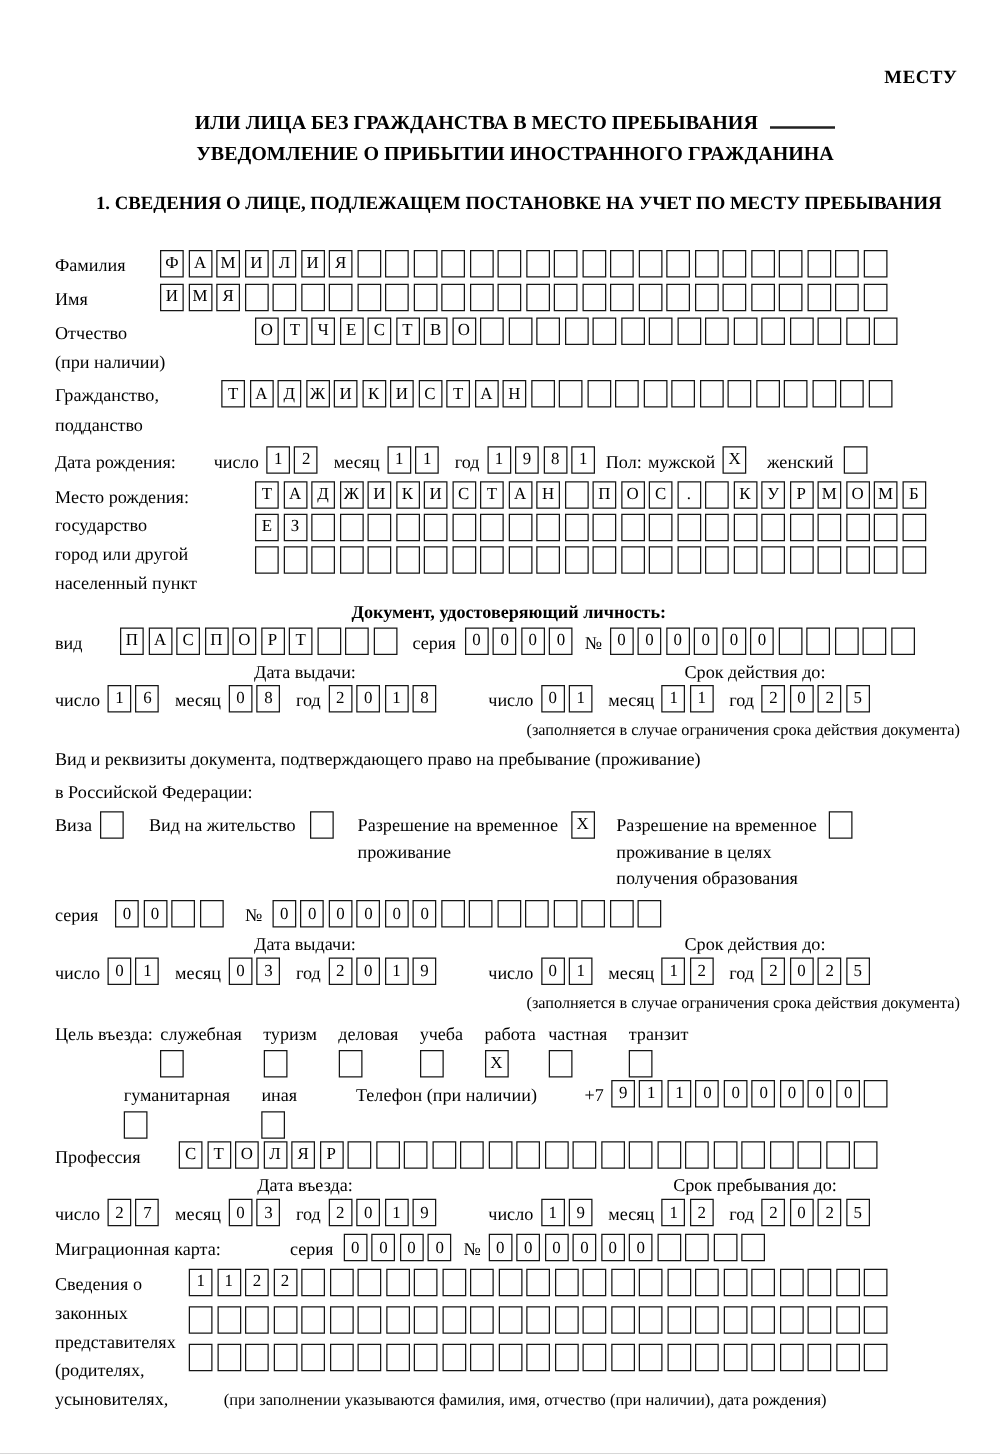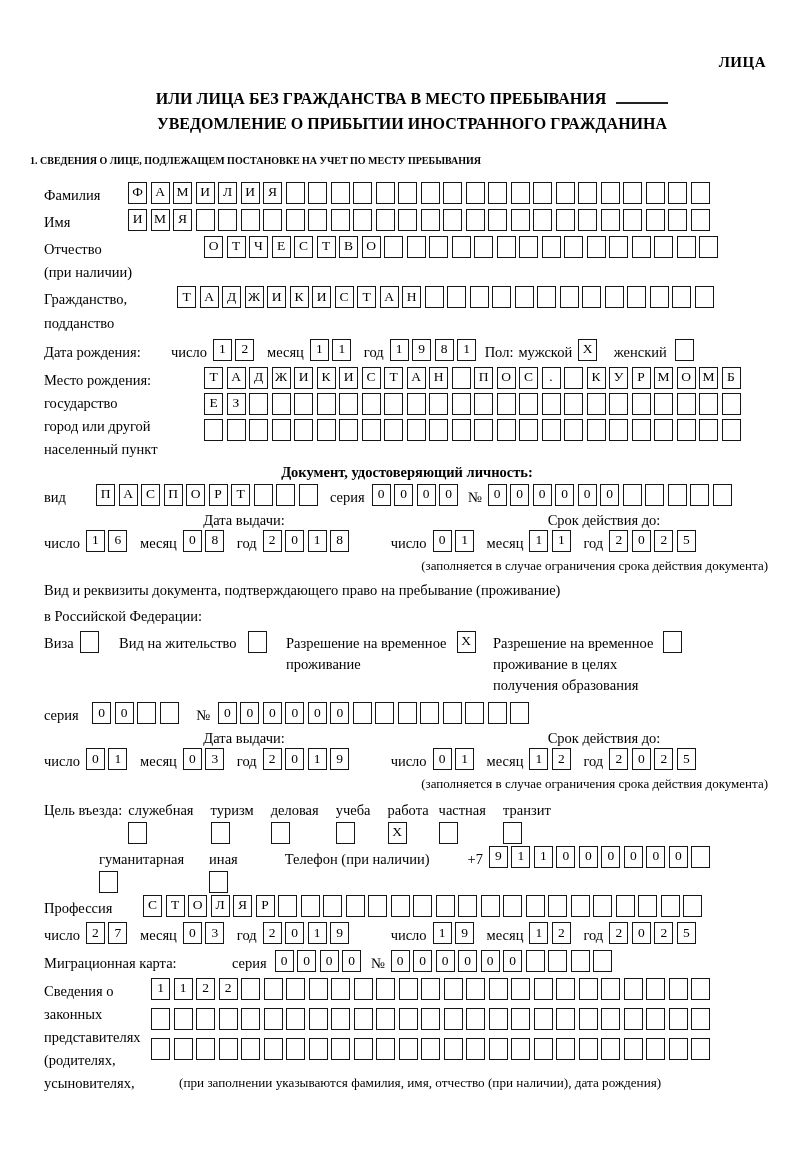--- a/index.html
+++ b/index.html
@@ -7,21 +7,21 @@
   .page {
     width:800px; height:1163px; margin:0 auto; background:#ffffff;
     font-family:"Liberation Serif","DejaVu Serif",serif; color:#000;
     padding:36px 0 10px 44px; position:relative; overflow:hidden;
   }
   .annex { margin-left:576px; font-size:13.5px; line-height:1.35; }
   .annex-sub { font-size:12.5px; line-height:1.32; margin-top:4px; }
   .forma { text-align:right; padding-right:34px; font-weight:bold; font-size:15px; margin-top:18px; letter-spacing:.5px; }
   .title { text-align:center; font-weight:bold; font-size:16px; margin-top:16px; line-height:1.55; margin-left:-20px; }
   .title-underline { display:inline-block; width:52px; border-bottom:2px solid #222; height:13px; margin-left:10px; }
-  .sec-heading { font-weight:bold; font-size:10px; margin-top:18px; margin-bottom:16px; margin-left:-14px; }
+  .sec-heading { text-align:center; font-weight:bold; font-size:15px; margin-top:18px; margin-bottom:28px; margin-left:-14px; }
   .row { display:flex; align-items:flex-start; margin-bottom:2px; }
   .lbl { font-size:14.5px; line-height:1.6; padding-top:2px; flex:none; }
   .cells { display:flex; flex:none; }
   .cell { width:19px; height:22px; border:1.5px solid #161616; margin-right:3.5px; flex:none;
           display:flex; align-items:center; justify-content:center; font-size:13.5px; padding-bottom:1px; }
   .gl { margin-left:9px; margin-right:6px; }
   .gr { margin-right:6px; }
   .dg { display:flex; align-items:flex-start; flex:none; }
   .dates-hdr { display:flex; font-size:14.5px; margin-top:3px; margin-bottom:1px; }
   .note { font-size:13px; line-height:1.4; margin-bottom:3px; }
@@ -33,21 +33,21 @@
   .pu .lbl { margin-right:5px; }
   .pu { margin-right:12px;flex-direction:column; }
   .mb-rowgap { margin-bottom:4px; }
 </style>
 </head>
 <body>
 
 <div class="page">
 
 
-  <div class="forma">ЛИЦА</div>
+  <div class="forma">МЕСТУ</div>
 
   <div class="title">
     <div>
       <span>ИЛИ ЛИЦА БЕЗ ГРАЖДАНСТВА В МЕСТО ПРЕБЫВАНИЯ</span><span class="title-underline"></span>
     </div>
     <div>УВЕДОМЛЕНИЕ О ПРИБЫТИИ ИНОСТРАННОГО ГРАЖДАНИНА</div>
   </div>
 
   <div class="sec-heading">1. СВЕДЕНИЯ О ЛИЦЕ, ПОДЛЕЖАЩЕМ ПОСТАНОВКЕ НА УЧЕТ ПО МЕСТУ ПРЕБЫВАНИЯ</div>
 
@@ -597,20 +597,24 @@
         <div class="cell"></div>
         <div class="cell"></div>
         <div class="cell"></div>
         <div class="cell"></div>
         <div class="cell"></div>
         <div class="cell"></div>
         <div class="cell"></div>
       </div>
   </div>
 
+  <div class="dates-hdr">
+    <div style="flex:0 0 400px;text-align:center">Дата въезда:</div>
+    <div style="flex:0 0 320px;text-align:center">Срок пребывания до:</div>
+  </div>
 
   <div class="row">
     <div class="dg">
       <div class="lbl gr">число</div>
       <div class="cells">
           <div class="cell">2</div>
           <div class="cell">7</div>
         </div>
       <div class="lbl gl">месяц</div>
       <div class="cells">

